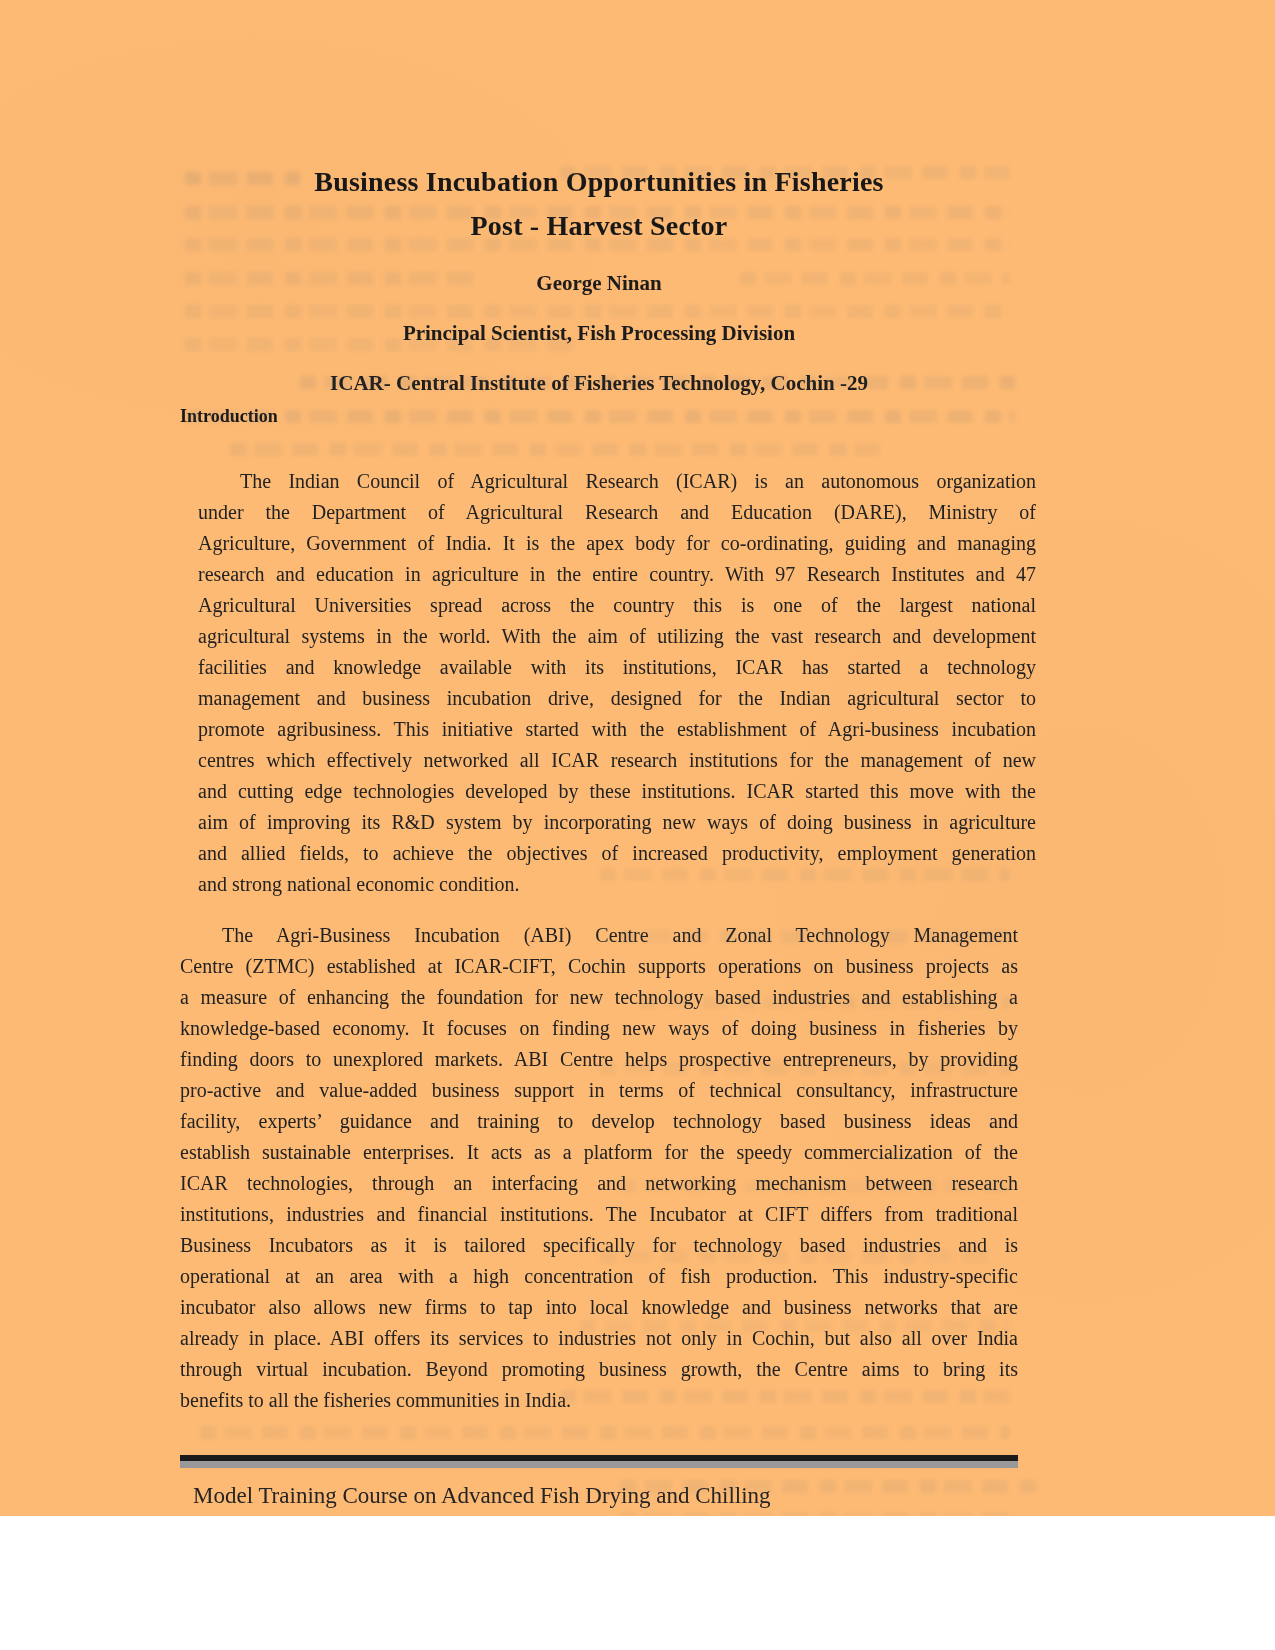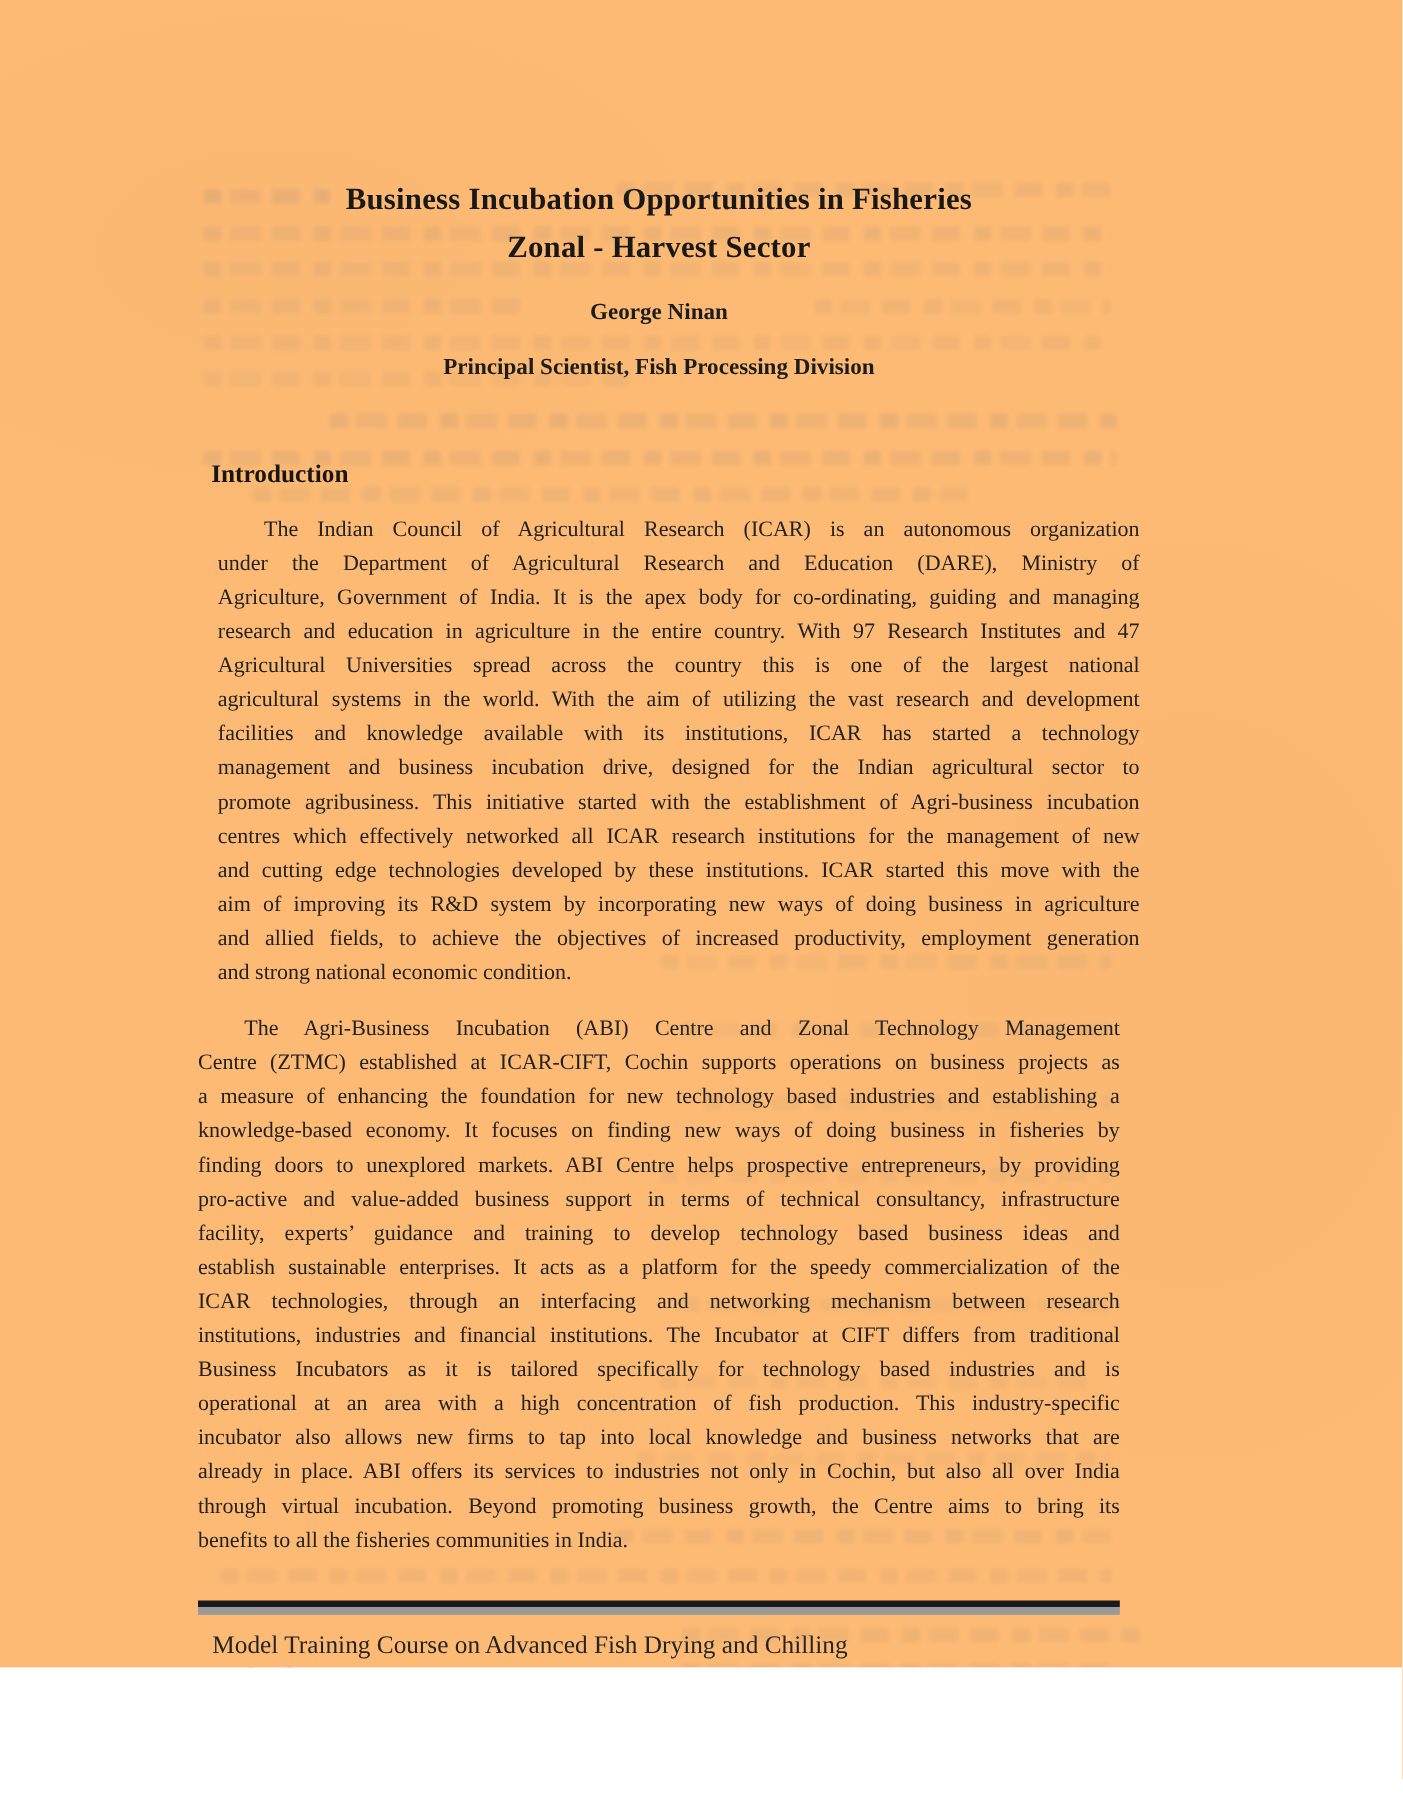--- a/index.html
+++ b/index.html
@@ -24,21 +24,21 @@
     text-align:center;
   }
   .title-line{
     font-size:28px;font-weight:bold;line-height:44px;
     letter-spacing:.2px;color:#181818;
   }
   .byline{margin-top:14px;}
   .byline div{font-size:21px;font-weight:bold;line-height:29px;color:#1c1c1c;margin-top:21px;}
   .section-heading{
     position:absolute;left:180px;top:406px;
-    font-size:23px;font-weight:bold;color:#161616;margin:12px;text-align:right;
+    font-size:18px;font-weight:bold;color:#161616;margin:0;text-align:right;
   }
   .para{
     position:absolute;left:180px;width:838px;
     font-size:20px;line-height:31px;color:#222;
   }
   .para .line{
     text-align:justify;
     text-align-last:justify;
     height:31px;overflow:visible;
   }
@@ -70,24 +70,25 @@
     pointer-events:none;
   }
 </style>
 </head>
 <body>
 
 <div class="page">
 
   <div class="title-block">
     <div class="title-line">Business Incubation Opportunities in Fisheries</div>
-    <div class="title-line">Zonal - Harvest Sector</div>
+    <div class="title-line">Post - Harvest Sector</div>
     <div class="byline">
       <div>George Ninan</div>
       <div>Principal Scientist, Fish Processing Division</div>
+      <div>ICAR- Central Institute of Fisheries Technology, Cochin -29</div>
     </div>
   </div>
 
   <h2 class="section-heading">Introduction</h2>
 
   <div class="para" id="para-0">
       <div class="line first">The Indian Council of Agricultural Research (ICAR) is an autonomous organization</div>
       <div class="line">under the Department of Agricultural Research and Education (DARE), Ministry of</div>
       <div class="line">Agriculture, Government of India. It is the apex body for co-ordinating, guiding and managing</div>
       <div class="line">research and education in agriculture in the entire country. With 97 Research Institutes and 47</div>

